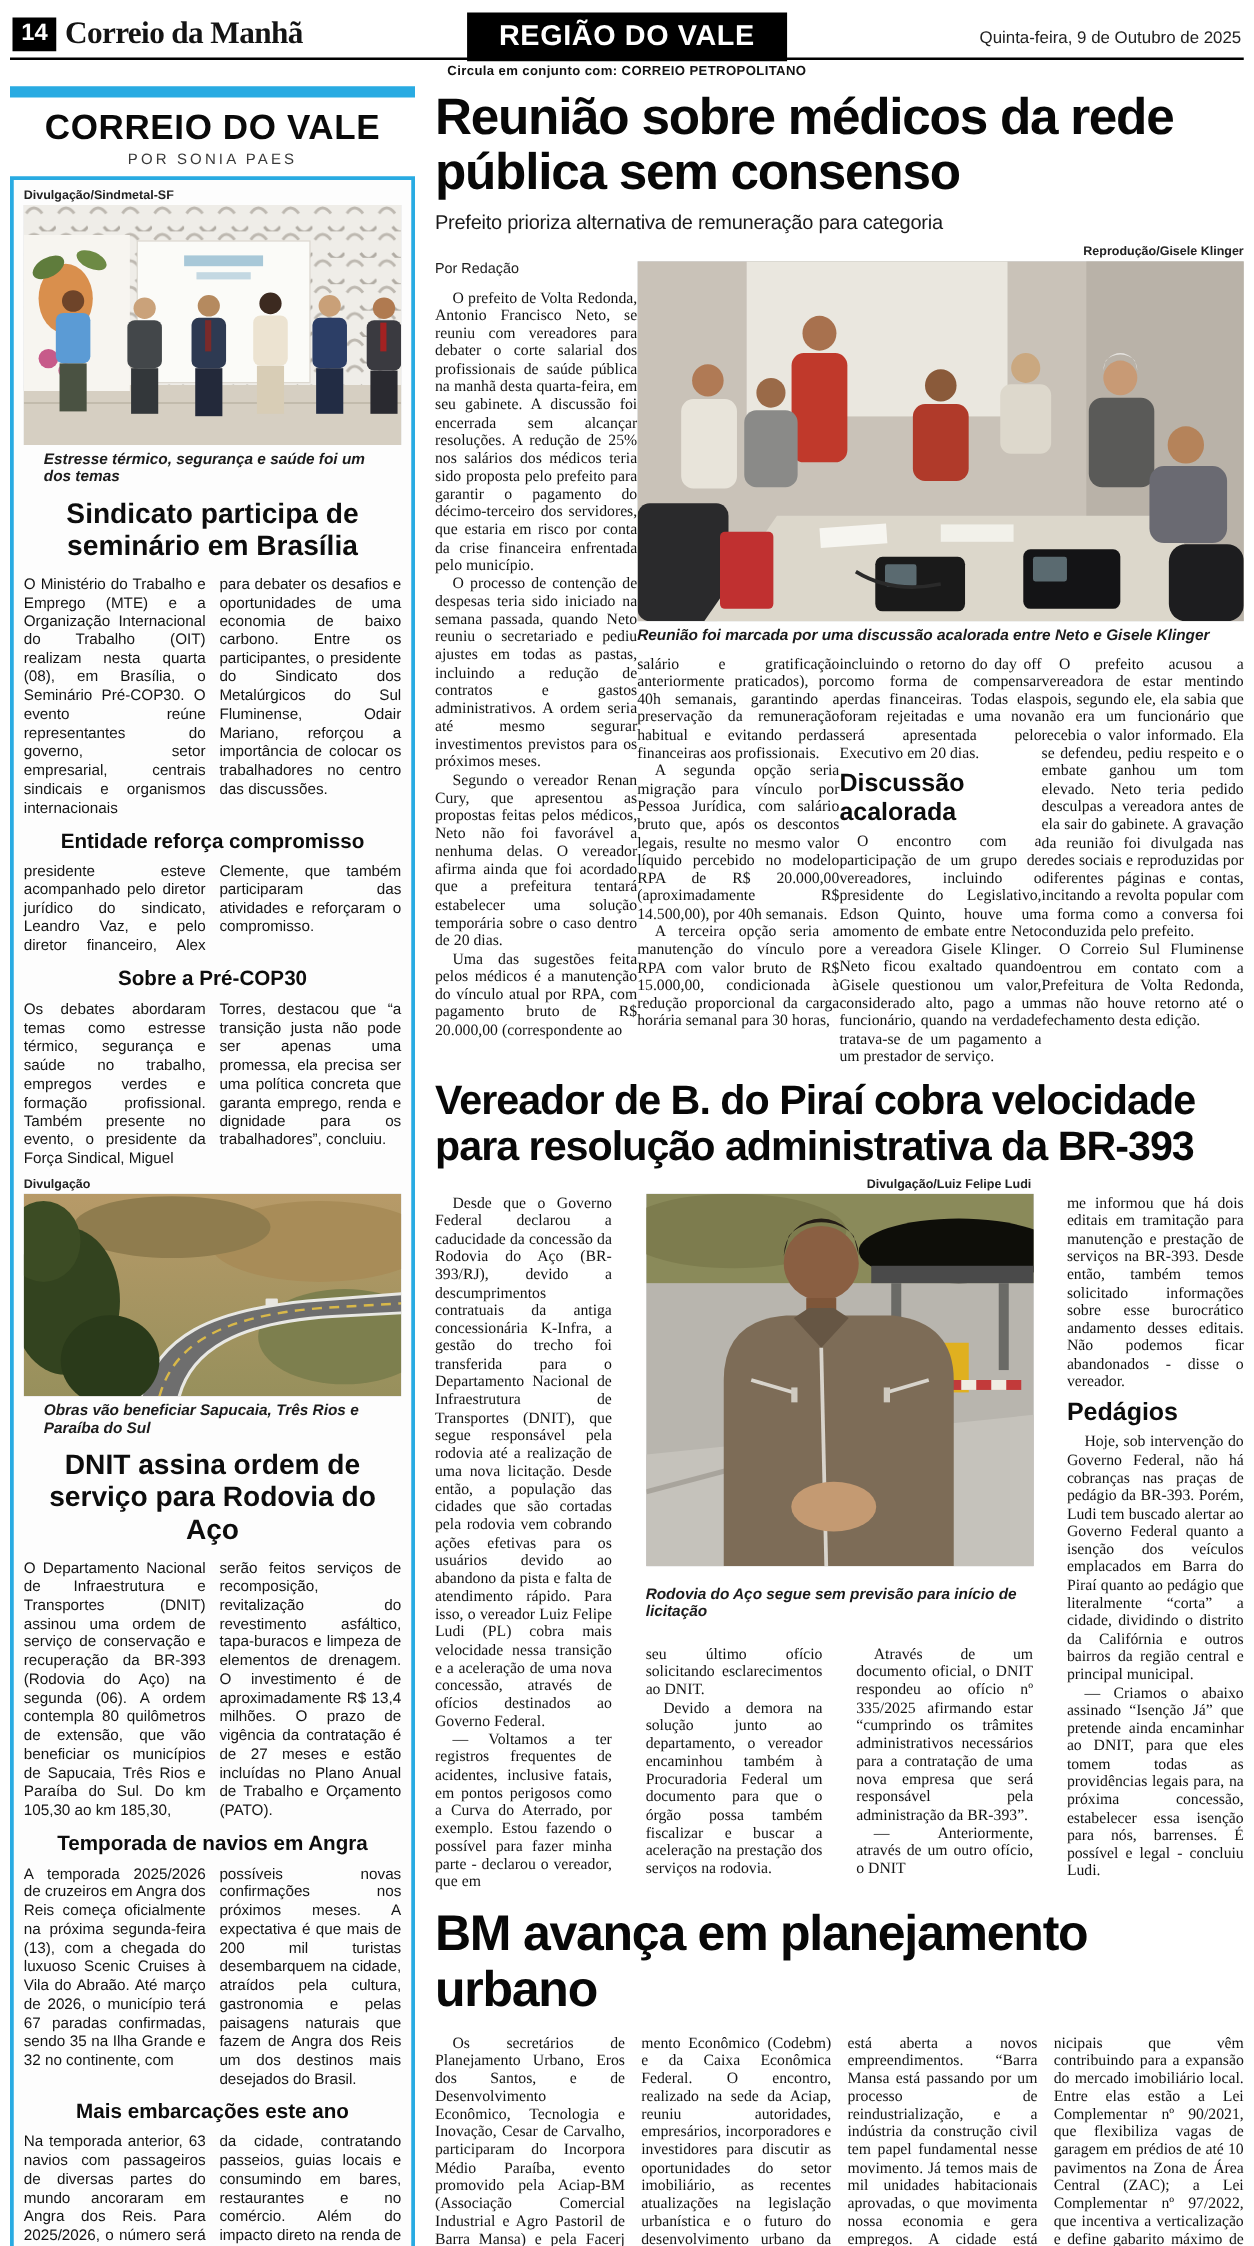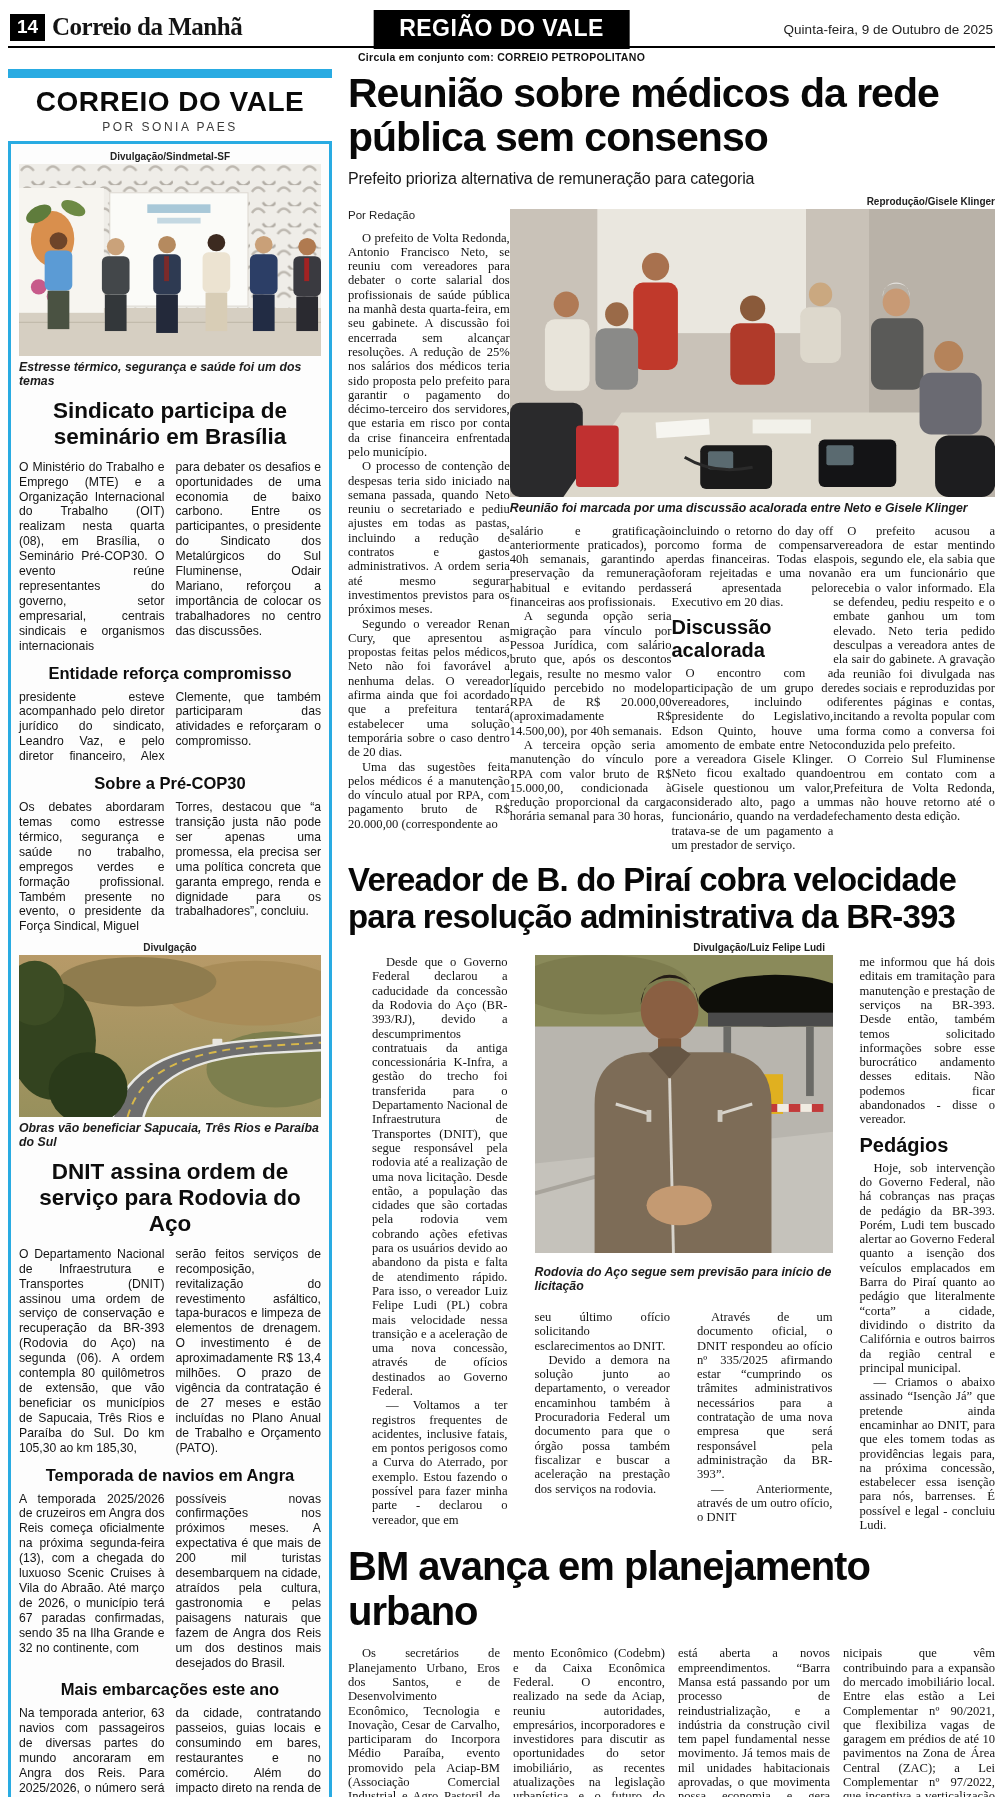--- a/index.html
+++ b/index.html
@@ -23,22 +23,22 @@
     padding:3px 0 4px; color:#111; }
 
   
   .pagegrid { display:grid; grid-template-columns:324px 1fr; column-gap:16px; margin-top:2px; }
 
   
   .sb-bluebar { height:9px; background:#29abe2; margin-bottom:8px; }
   .sb-masthead { text-align:center; font-weight:bold; font-size:28px; letter-spacing:0.5px; color:#0a0a0a; }
   .sb-byline { text-align:center; font-size:12px; letter-spacing:2.5px; color:#3a3a3a; margin:2px 0 7px; }
   .sb-box { border:3px solid #29abe2; padding:7px 8px 10px; background:#fdfdfd; }
-  .credit { text-align:center; font-size:10px; font-weight:bold; color:#222; margin-bottom:2px; }
-  .caption { font-size:12.3px; font-weight:bold; font-style:italic; color:#1c1c1c; margin:4px 0 10px; }
+  .credit { text-align:left; font-size:10px; font-weight:bold; color:#222; margin-bottom:2px; }
+  .caption { font-size:12.3px; font-weight:bold; font-style:italic; color:#1c1c1c; margin:4px 16px 10px; }
   .sb-headline { text-align:center; font-weight:bold; font-size:22.5px; line-height:1.15;
     margin:8px 6px 10px; color:#0d0d0d; }
   .sb-sub { text-align:center; font-weight:bold; font-size:16.5px; margin:10px 0 7px; color:#0d0d0d; }
   .sb-text { column-count:2; column-gap:11px; font-size:12.2px; line-height:14.9px;
     text-align:justify; hyphens:auto; margin-bottom:4px; }
   .sb-text p { margin-bottom:0; }
 
   
   .a1-headline { font-weight:bold; font-size:41px; line-height:1.08; letter-spacing:-1px;
     color:#080808; margin:2px 0 10px; }
@@ -53,21 +53,21 @@
 
   .a1grid { display:grid; grid-template-columns:repeat(4,1fr); }
   .a1-col1 { grid-column:1; grid-row:1 / span 3; }
   .a1-photo { grid-column:2 / 5; grid-row:1; height:288px; }
   .a1-cap { grid-column:2 / 5; grid-row:2; }
   .a1-c2 { grid-column:2; grid-row:3; } .a1-c3 { grid-column:3; grid-row:3; } .a1-c4 { grid-column:4; grid-row:3; }
 
   .a2-headline { font-weight:bold; font-size:33px; line-height:1.12; letter-spacing:-0.8px;
     color:#080808; margin:10px 0 6px; }
   .a2-credit { text-align:right; font-size:10px; font-weight:bold; color:#222; margin:0 170px 2px 0; }
-  .a2grid { display:grid; grid-template-columns:repeat(4,1fr); column-gap:27px;margin-left:24px; }
+  .a2grid { display:grid; grid-template-columns:repeat(4,1fr); column-gap:27px; }
   .a2-col1 { grid-column:1; grid-row:1 / span 3; }
   .a2-photo { grid-column:2 / 4; grid-row:1; height:298px; }
   .a2-cap { grid-column:2 / 4; grid-row:2; }
   .a2-c2 { grid-column:2; grid-row:3; } .a2-c3 { grid-column:3; grid-row:3; }
   .a2-col4 { grid-column:4; grid-row:1 / span 3; }
 
   .a3-headline { font-weight:bold; font-size:40px; letter-spacing:-1px; color:#080808; margin:12px 0 12px; }
   .a3grid { display:grid; grid-template-columns:repeat(4,1fr); column-gap:13px; }
 
   .photo-frame { width:100%; overflow:hidden; background:#ccc; }

